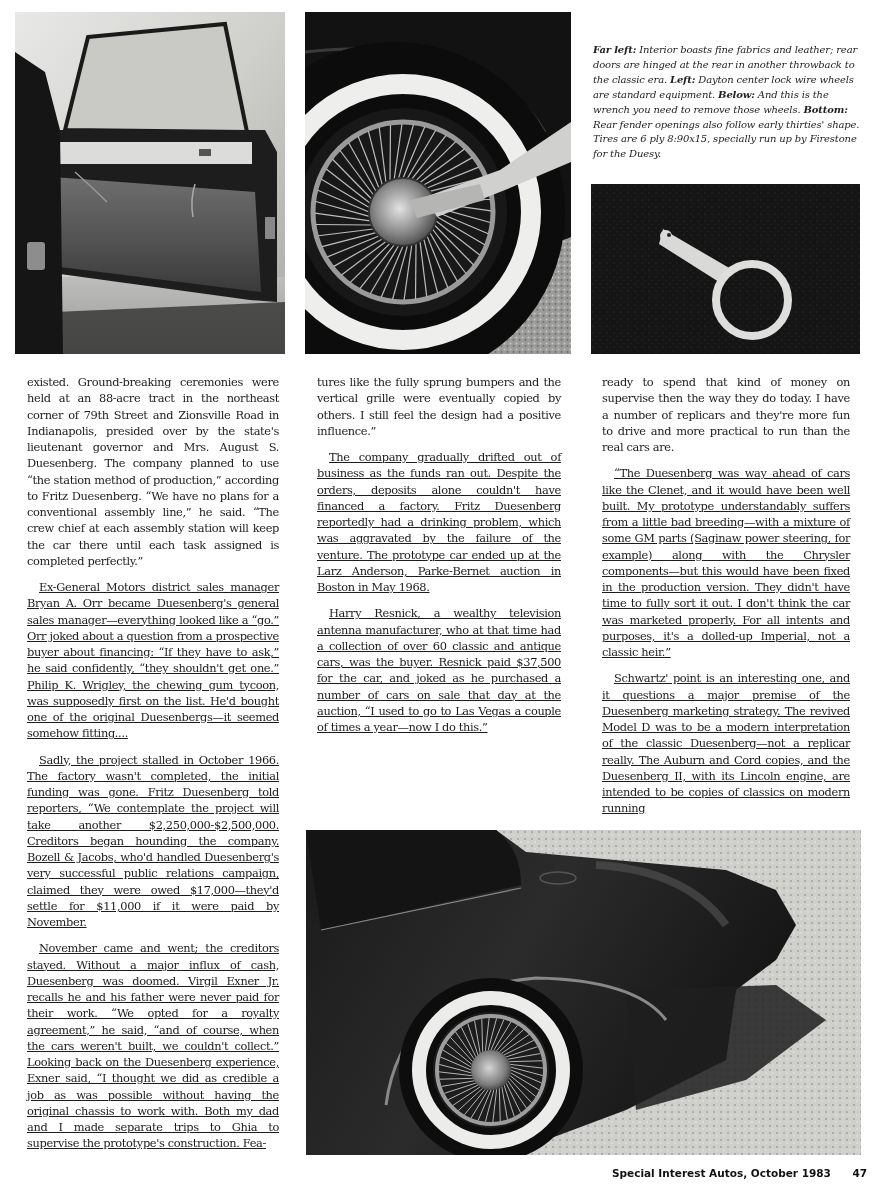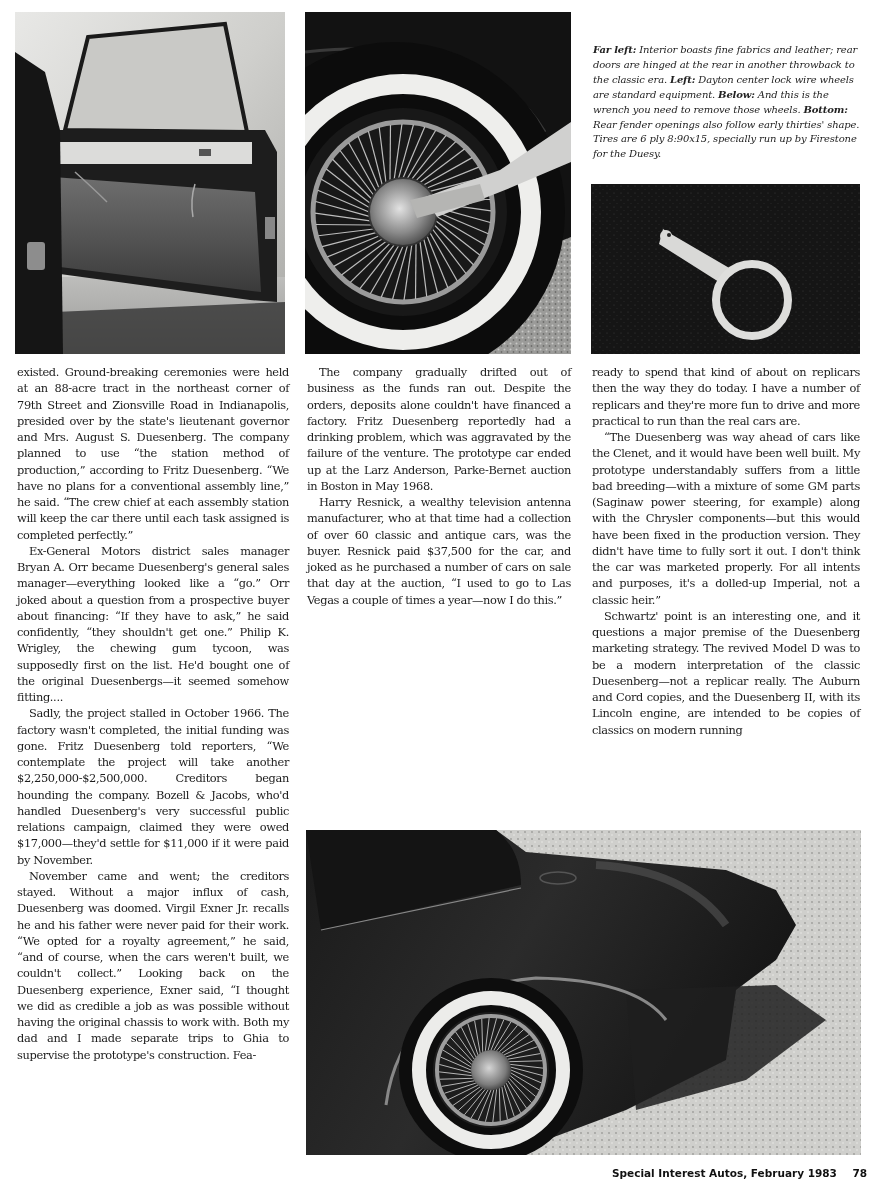--- a/index.html
+++ b/index.html
@@ -11,22 +11,22 @@
   #photo-wrench { left:591px; top:184px; width:269px; height:170px; }
   #photo-fender { left:306px; top:830px; width:555px; height:325px; }
 
   .caption { position:absolute; left:593px; top:43px; width:275px;
     font-family:"DejaVu Serif", serif; font-style:italic; font-size:10px; line-height:14.9px;
     color:#222; letter-spacing:-0.15px; }
   .caption b { font-style:italic; font-weight:bold; }
 
   .col { position:absolute; font-family:"DejaVu Serif", serif; font-size:11.4px; line-height:16.25px;
     color:#1c1c1c; text-align:justify; hyphens:manual; letter-spacing:-0.35px; }
-  .col p { margin:0; text-indent:0; }
-  .col p.ind { text-indent:12px; }
+  .col p { margin:10px; text-indent:0; }
+  .col p.ind { text-indent:12px;text-decoration:underline; }
   #col1 { left:17px; top:364px; width:272px; }
   #col2 { left:307px; top:364px; width:264px; }
   #col3 { left:592px; top:364px; width:268px; }
 
   .folio { position:absolute; left:612px; top:1167px; width:255px; font-family:"DejaVu Sans", sans-serif;
     font-weight:bold; font-size:10.5px; color:#111; white-space:nowrap; }
   .folio .pg { position:absolute; right:0; top:0; }
 </style>
 </head>
 <body>
@@ -168,26 +168,27 @@
 </div>
 
 <div class="col" id="col1">
   <p>existed. Ground-breaking ceremonies were held at an 88-acre tract in the northeast corner of 79th Street and Zionsville Road in Indianapolis, presided over by the state's lieutenant governor and Mrs. August S. Duesenberg. The company planned to use “the station method of production,” according to Fritz Duesenberg. “We have no plans for a conventional assembly line,” he said. “The crew chief at each assembly station will keep the car there until each task assigned is completed perfectly.”</p>
   <p class="ind">Ex-General Motors district sales manager Bryan A. Orr became Duesenberg's general sales manager—everything looked like a “go.” Orr joked about a question from a prospective buyer about financing: “If they have to ask,” he said confidently, “they shouldn't get one.” Philip K. Wrigley, the chewing gum tycoon, was supposedly first on the list. He'd bought one of the original Duesenbergs—it seemed somehow fitting....</p>
   <p class="ind">Sadly, the project stalled in October 1966. The factory wasn't completed, the initial funding was gone. Fritz Duesenberg told reporters, “We contemplate the project will take another $2,250,000-$2,500,000. Creditors began hounding the company. Bozell &amp; Jacobs, who'd handled Duesenberg's very successful public relations campaign, claimed they were owed $17,000—they'd settle for $11,000 if it were paid by November.</p>
   <p class="ind">November came and went; the creditors stayed. Without a major influx of cash, Duesenberg was doomed. Virgil Exner Jr. recalls he and his father were never paid for their work. “We opted for a royalty agreement,” he said, “and of course, when the cars weren't built, we couldn't collect.” Looking back on the Duesenberg experience, Exner said, “I thought we did as credible a job as was possible without having the original chassis to work with. Both my dad and I made separate trips to Ghia to supervise the prototype's construction. Fea-</p>
 </div>
 
 <div class="col" id="col2">
+  <p>tures like the fully sprung bumpers and the vertical grille were eventually copied by others. I still feel the design had a positive influence.”</p>
   <p class="ind">The company gradually drifted out of business as the funds ran out. Despite the orders, deposits alone couldn't have financed a factory. Fritz Duesenberg reportedly had a drinking problem, which was aggravated by the failure of the venture. The prototype car ended up at the Larz Anderson, Parke-Bernet auction in Boston in May 1968.</p>
   <p class="ind">Harry Resnick, a wealthy television antenna manufacturer, who at that time had a collection of over 60 classic and antique cars, was the buyer. Resnick paid $37,500 for the car, and joked as he purchased a number of cars on sale that day at the auction, “I used to go to Las Vegas a couple of times a year—now I do this.”</p>
 </div>
 
 <div class="col" id="col3">
-  <p>ready to spend that kind of about on replicars then the way they do today. I have a number of replicars and they're more fun to drive and more practical to run than the real cars are.</p>
+  <p>ready to spend that kind of money on supervise then the way they do today. I have a number of replicars and they're more fun to drive and more practical to run than the real cars are.</p>
   <p class="ind">“The Duesenberg was way ahead of cars like the Clenet, and it would have been well built. My prototype understandably suffers from a little bad breeding—with a mixture of some GM parts (Saginaw power steering, for example) along with the Chrysler components—but this would have been fixed in the production version. They didn't have time to fully sort it out. I don't think the car was marketed properly. For all intents and purposes, it's a dolled-up Imperial, not a classic heir.”</p>
   <p class="ind">Schwartz' point is an interesting one, and it questions a major premise of the Duesenberg marketing strategy. The revived Model D was to be a modern interpretation of the classic Duesenberg—not a replicar really. The Auburn and Cord copies, and the Duesenberg II, with its Lincoln engine, are intended to be copies of classics on modern running</p>
 </div>
 
 <div class="photo" id="photo-fender" title="Rear fender opening with whitewall tire and wire wheel">
   <svg viewBox="0 0 555 325" preserveAspectRatio="none">
     <defs>
       <pattern id="gravel2" width="7" height="7" patternUnits="userSpaceOnUse">
         <rect width="7" height="7" fill="#cfcfcc"></rect>
         <circle cx="2" cy="2" r="0.9" fill="#9d9d9a"></circle>
@@ -260,15 +261,15 @@
         <line x1="201.8250706566236" y1="229.18718365088804" x2="234.34059918014302" y2="223.5833842542237"></line>
         <line x1="203.19263990709035" y1="231.69169973996225" x2="236.17471103861314" y2="230.77238112433946"></line>
         <line x1="204.18985947228995" y1="234.3653488631714" x2="236.9670533560173" y2="238.14922570450835"></line>
         <line x1="204.79642883761866" y1="237.1537032345343" x2="236.70149632769966" y2="245.56374671214107"></line>
       </g>
     <circle cx="185" cy="240" r="20" fill="url(#gHub2)"></circle>
   </svg>
 </div>
 
 <div class="folio">
-  <span>Special Interest Autos, February 1983</span>
-  <span class="pg">78</span>
+  <span>Special Interest Autos, October 1983</span>
+  <span class="pg">47</span>
 </div>
 
 </body></html>

